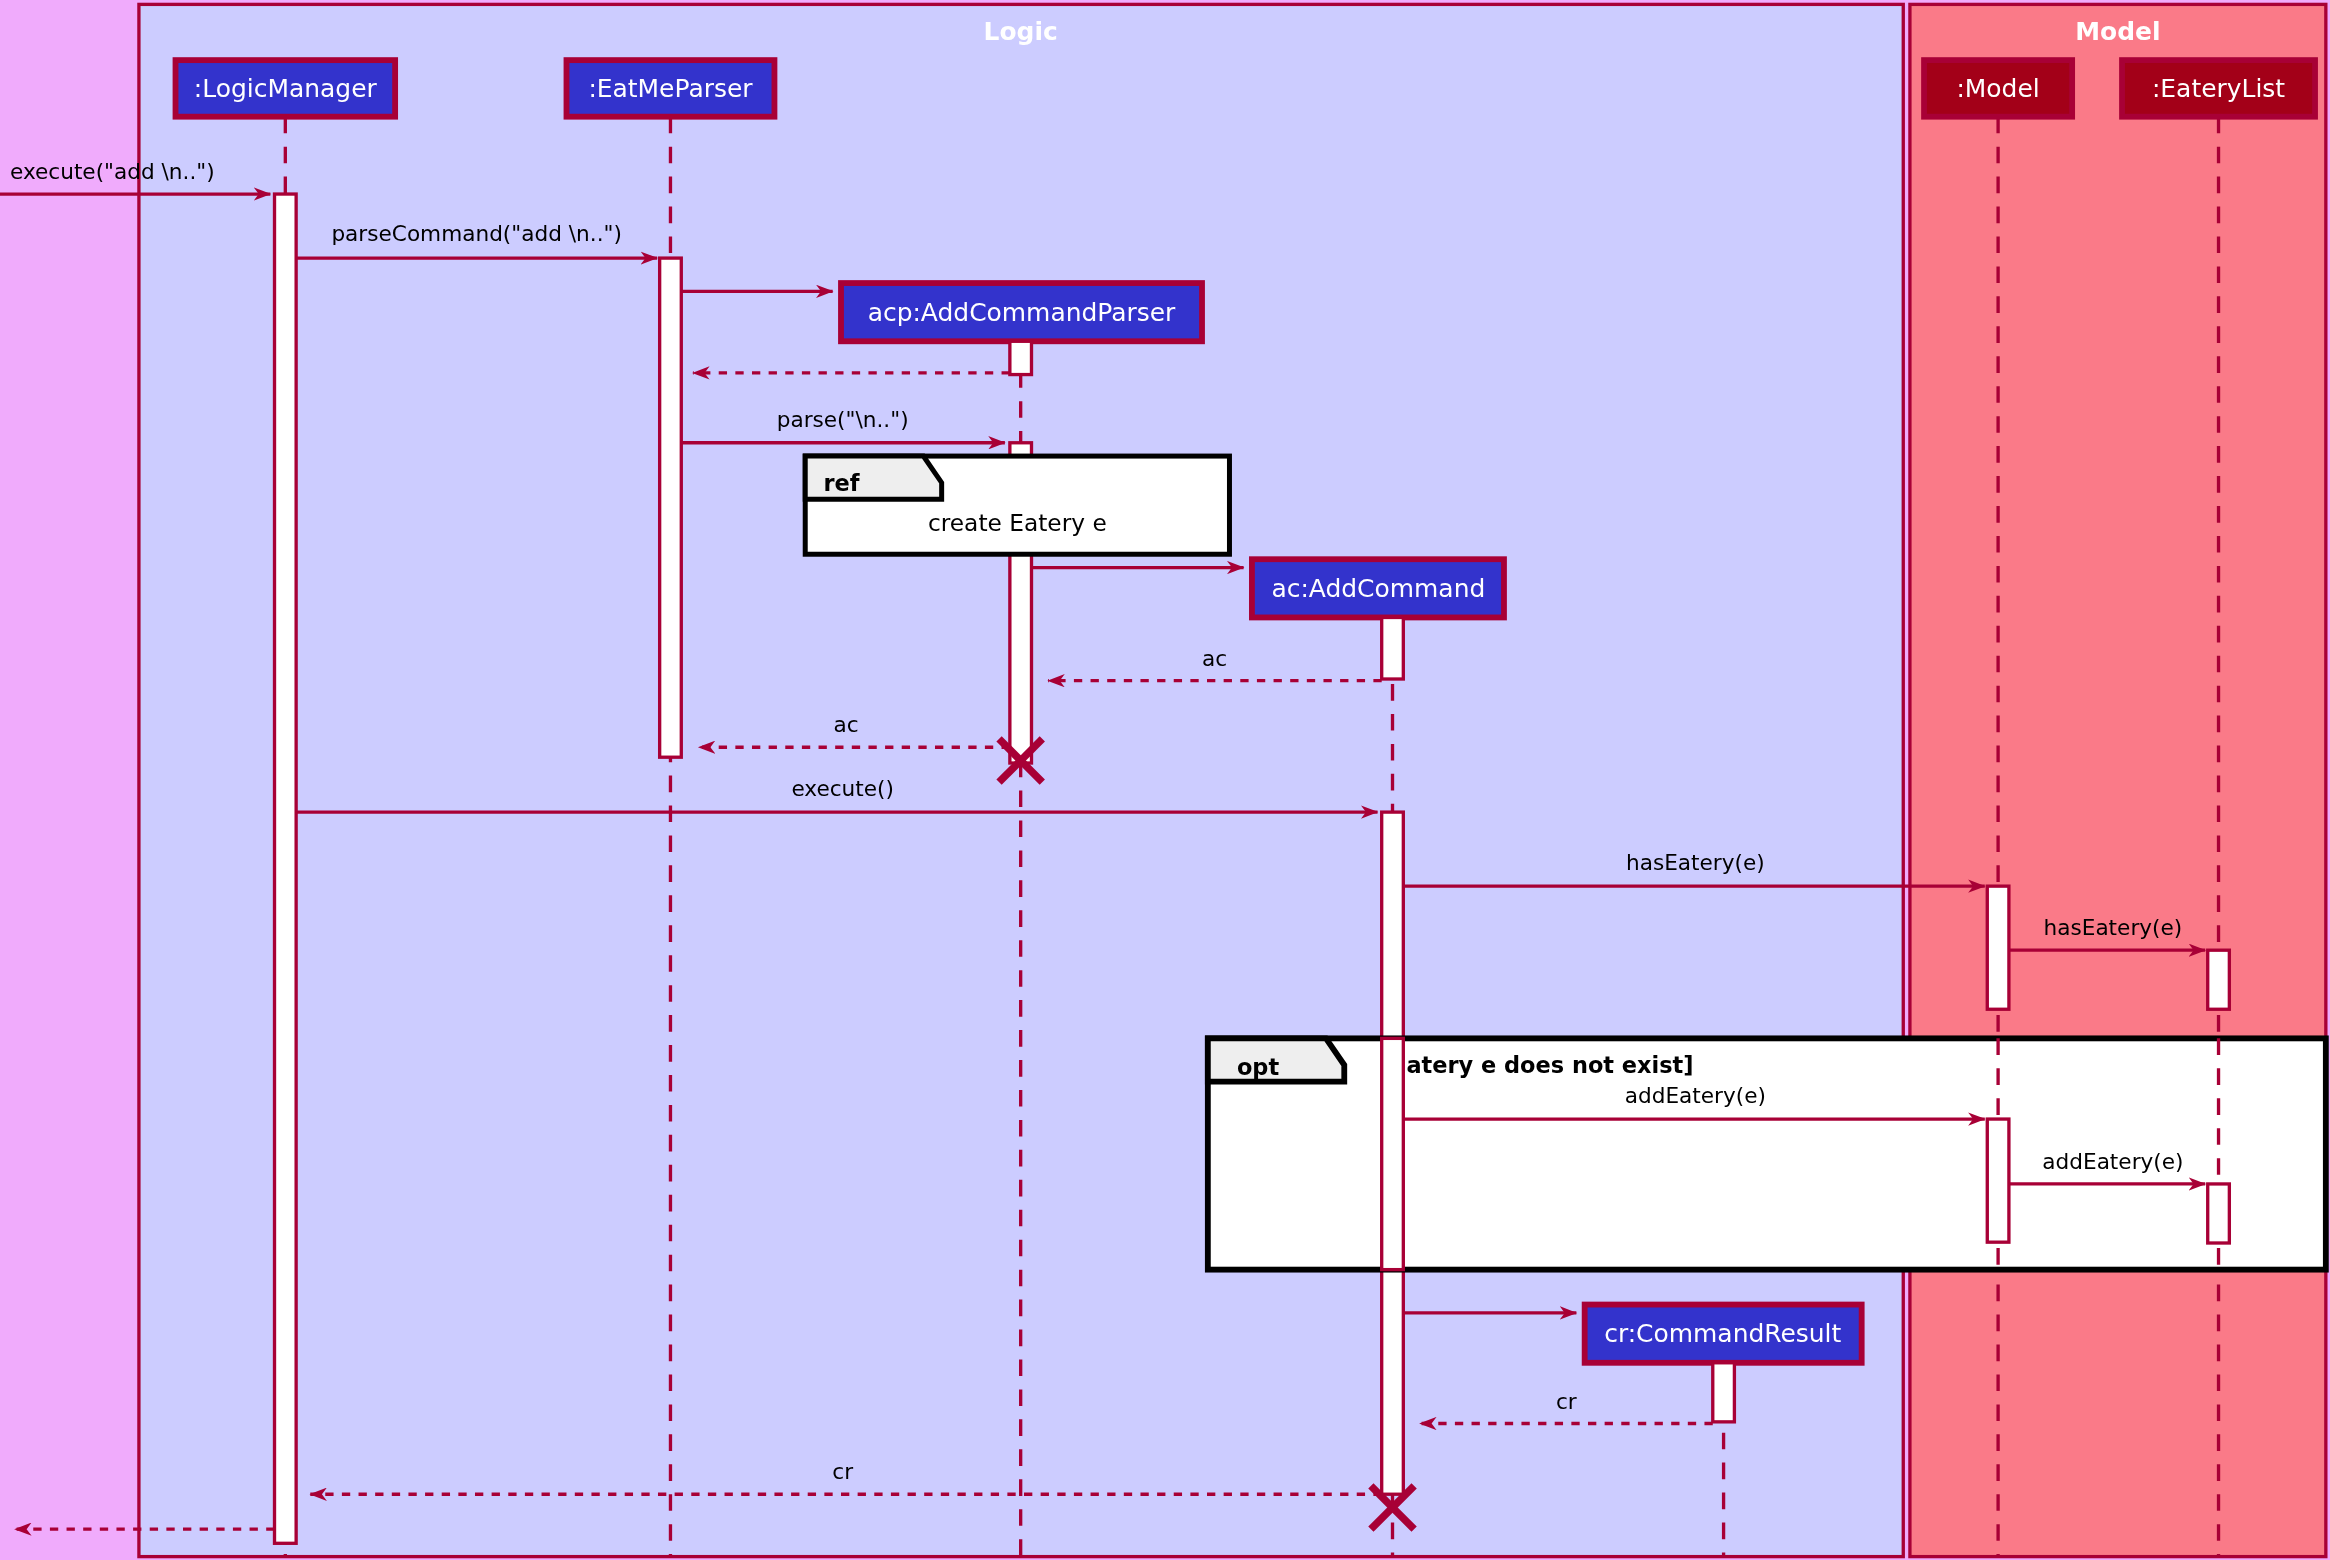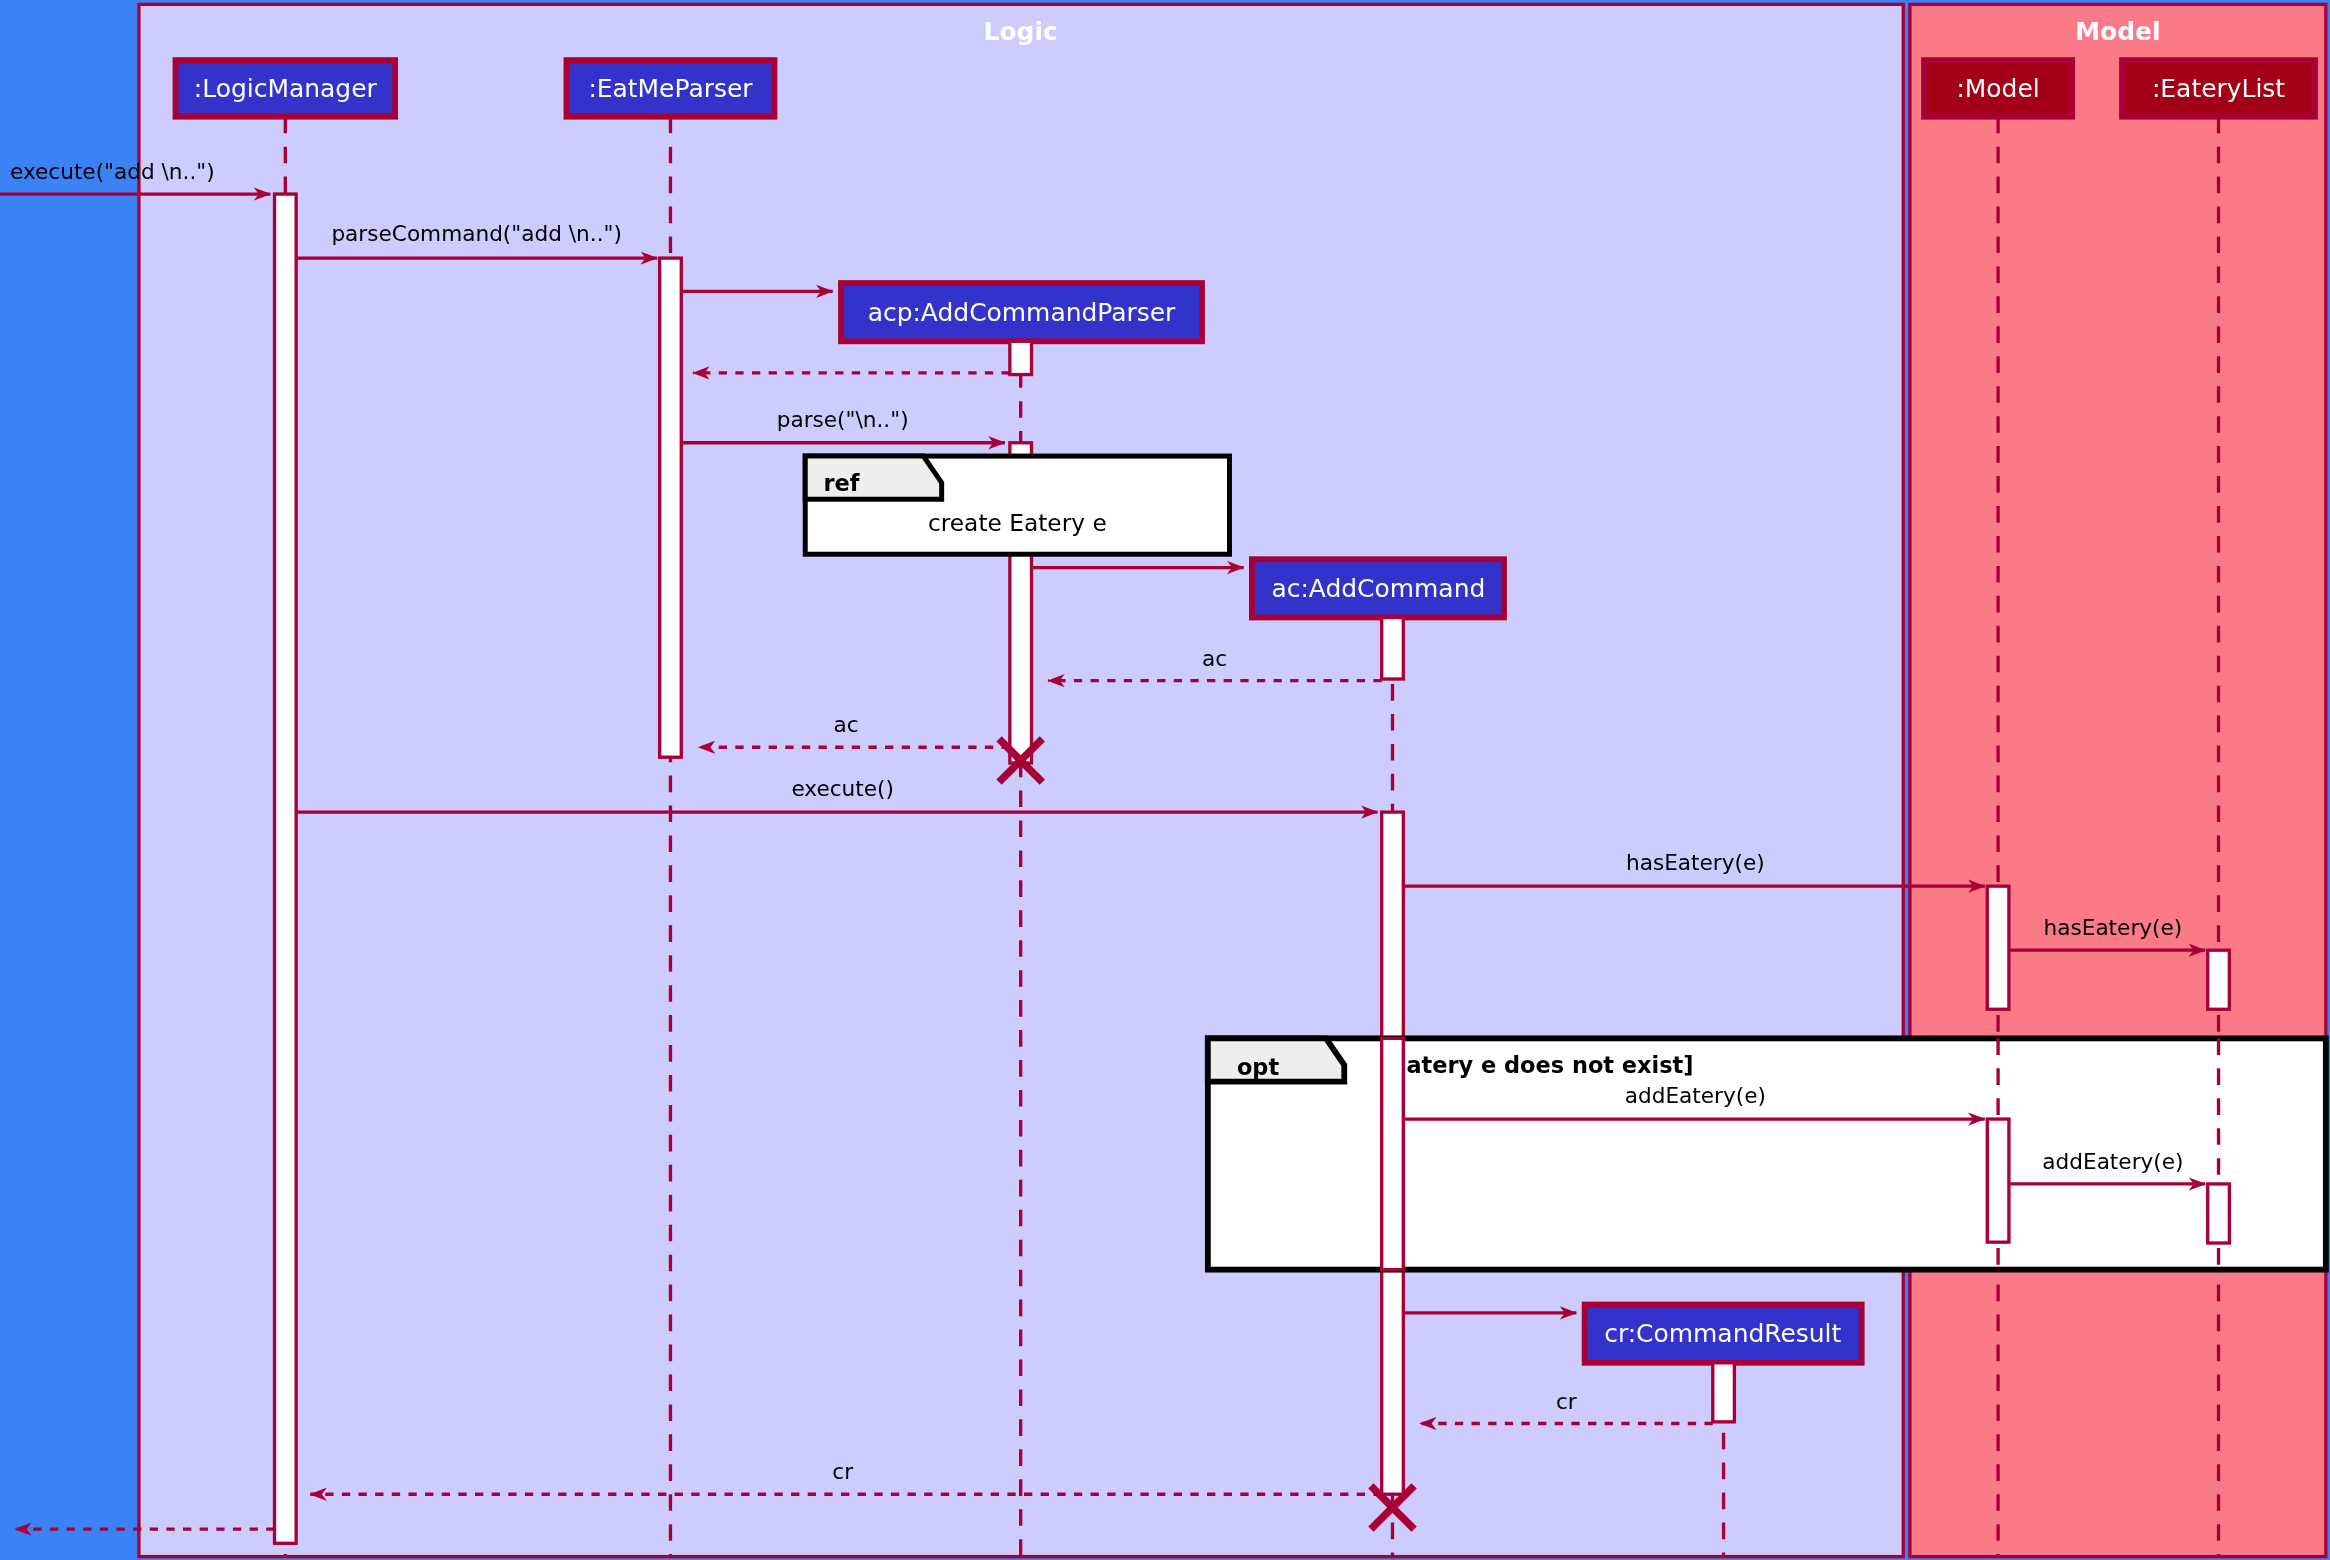--- a/index.html
+++ b/index.html
@@ -7,21 +7,21 @@
     padding: 0;
     background: #ffffff;
   }
   body {
     font-family: "DejaVu Sans", sans-serif;
   }
   #canvas {
     position: relative;
     width: 2330px;
     height: 1561px;
-    background: #3b82f6;
+    background: #f0abfc;
     overflow: hidden;
   }
   svg.diagram {
     position: absolute;
     left: 0;
     top: 0;
     width: 2330px;
     height: 1561px;
   }
   .pkg-title {

